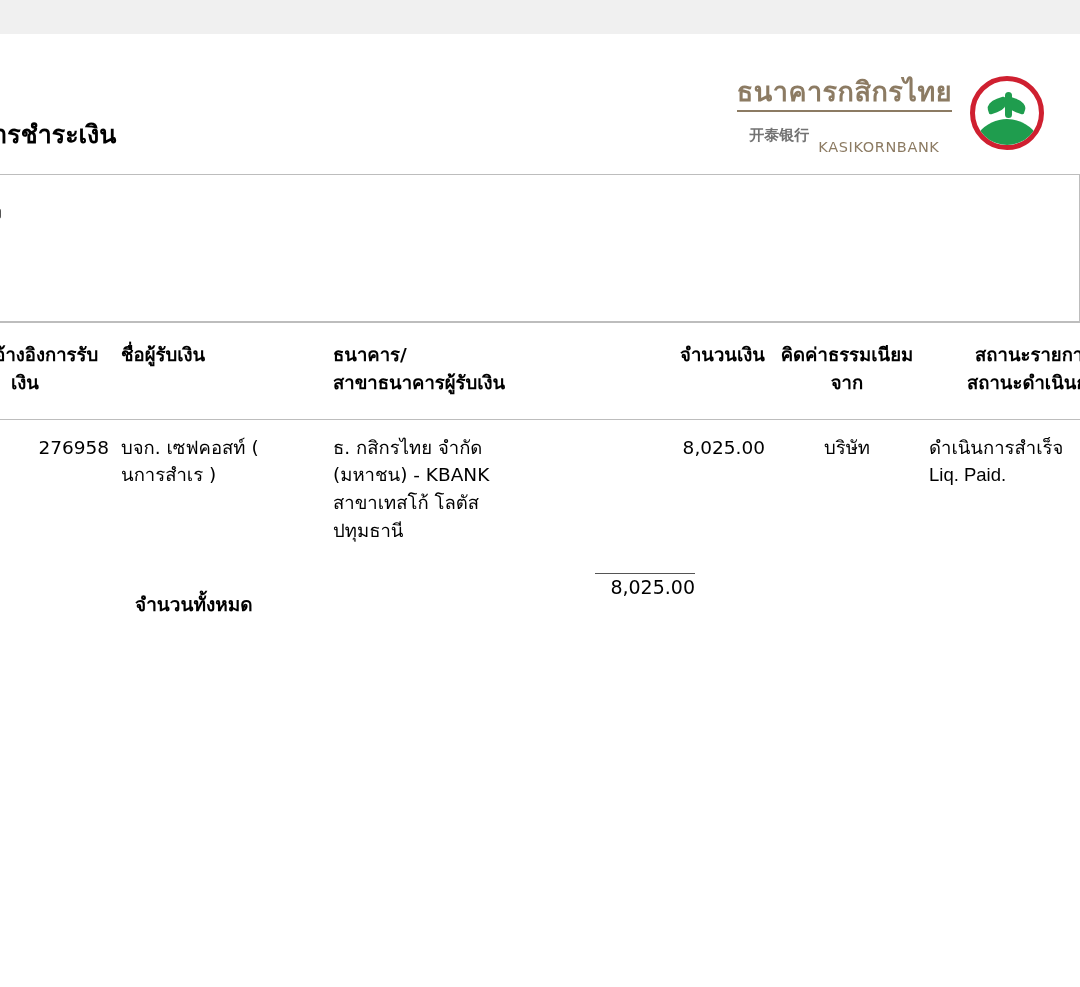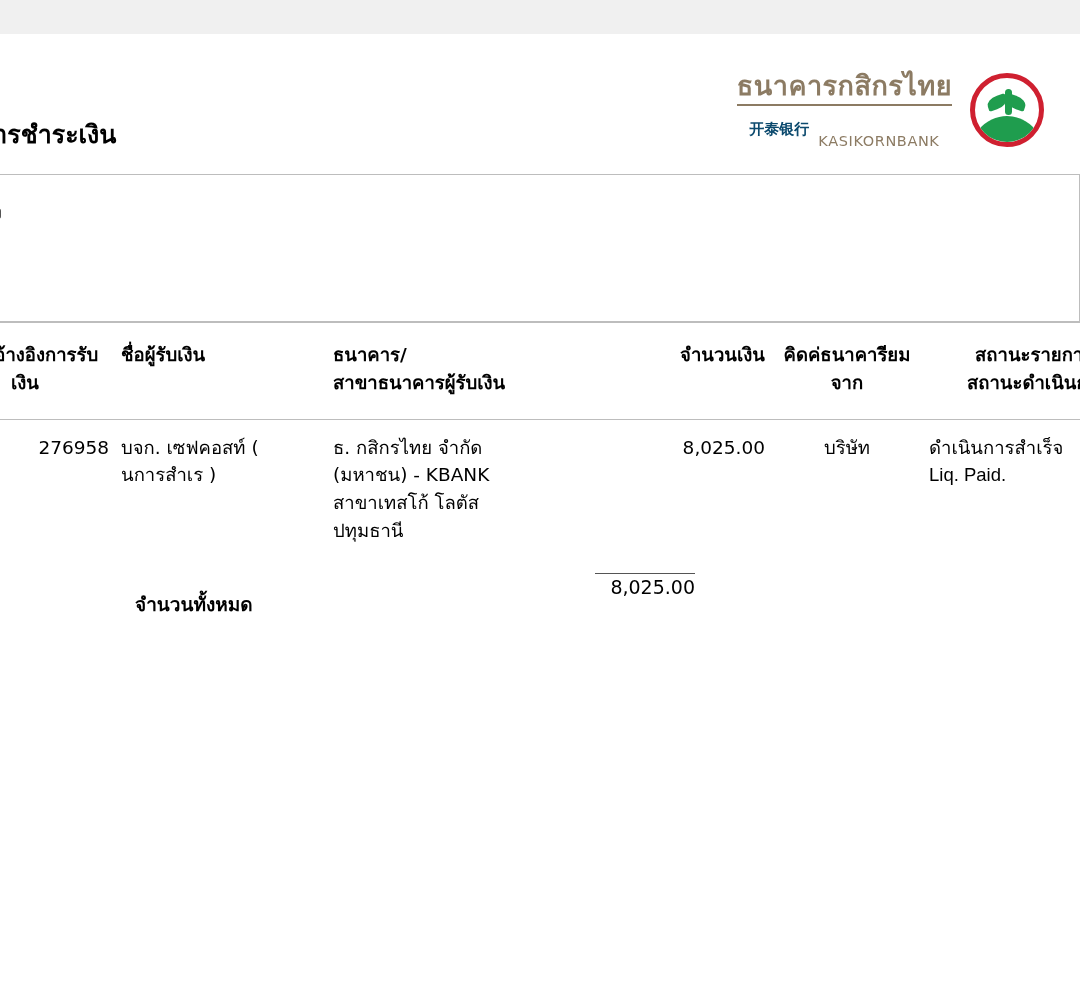--- a/index.html
+++ b/index.html
@@ -65,36 +65,37 @@
   .brand-text {
     text-align: center;
     line-height: 1;
   }
   .brand-th {
     font-size: 27px;
     font-weight: bold;
     color: #8c7b63;
     letter-spacing: 0.5px;
     white-space: nowrap;
+    margin-top: 6px;
   }
   .brand-rule {
     height: 2px;
     background: #8c7b63;
     margin: 5px 0 4px 0;
   }
   .brand-sub {
     display: flex;
     align-items: center;
     justify-content: center;
     gap: 9px;
     white-space: nowrap;
   }
   .brand-cn {
     font-size: 15px;
-    color: #0c4a6e;
+    color: #737373;
     font-weight: bold;
   }
   .brand-en {
     font-size: 14.5px;
     color: #8c7b63;
     font-weight: normal;
     letter-spacing: 0.6px;
     margin-top: 24px;
   }
   .brand-logo {
@@ -282,21 +283,21 @@
         <thead>
           <tr>
             <th class="col-ref th-border-top">เลขที่อ้างอิงการรับเงิน</th>
             <th class="col-name th-border-top">ชื่อผู้รับเงิน</th>
             <th class="col-bank th-border-top">
               <div>ธนาคาร/</div>
               <div>สาขาธนาคารผู้รับเงิน</div>
             </th>
             <th class="col-amt th-border-top">จำนวนเงิน</th>
             <th class="col-fee th-border-top">
-              <div>คิดค่ธนาคารียม</div>
+              <div>คิดค่าธรรมเนียม</div>
               <div>จาก</div>
             </th>
             <th class="col-status th-border-top">
               <div>สถานะรายการ/</div>
               <div>สถานะดำเนินการ</div>
             </th>
           </tr>
         </thead>
         <tbody>
           <tr>

